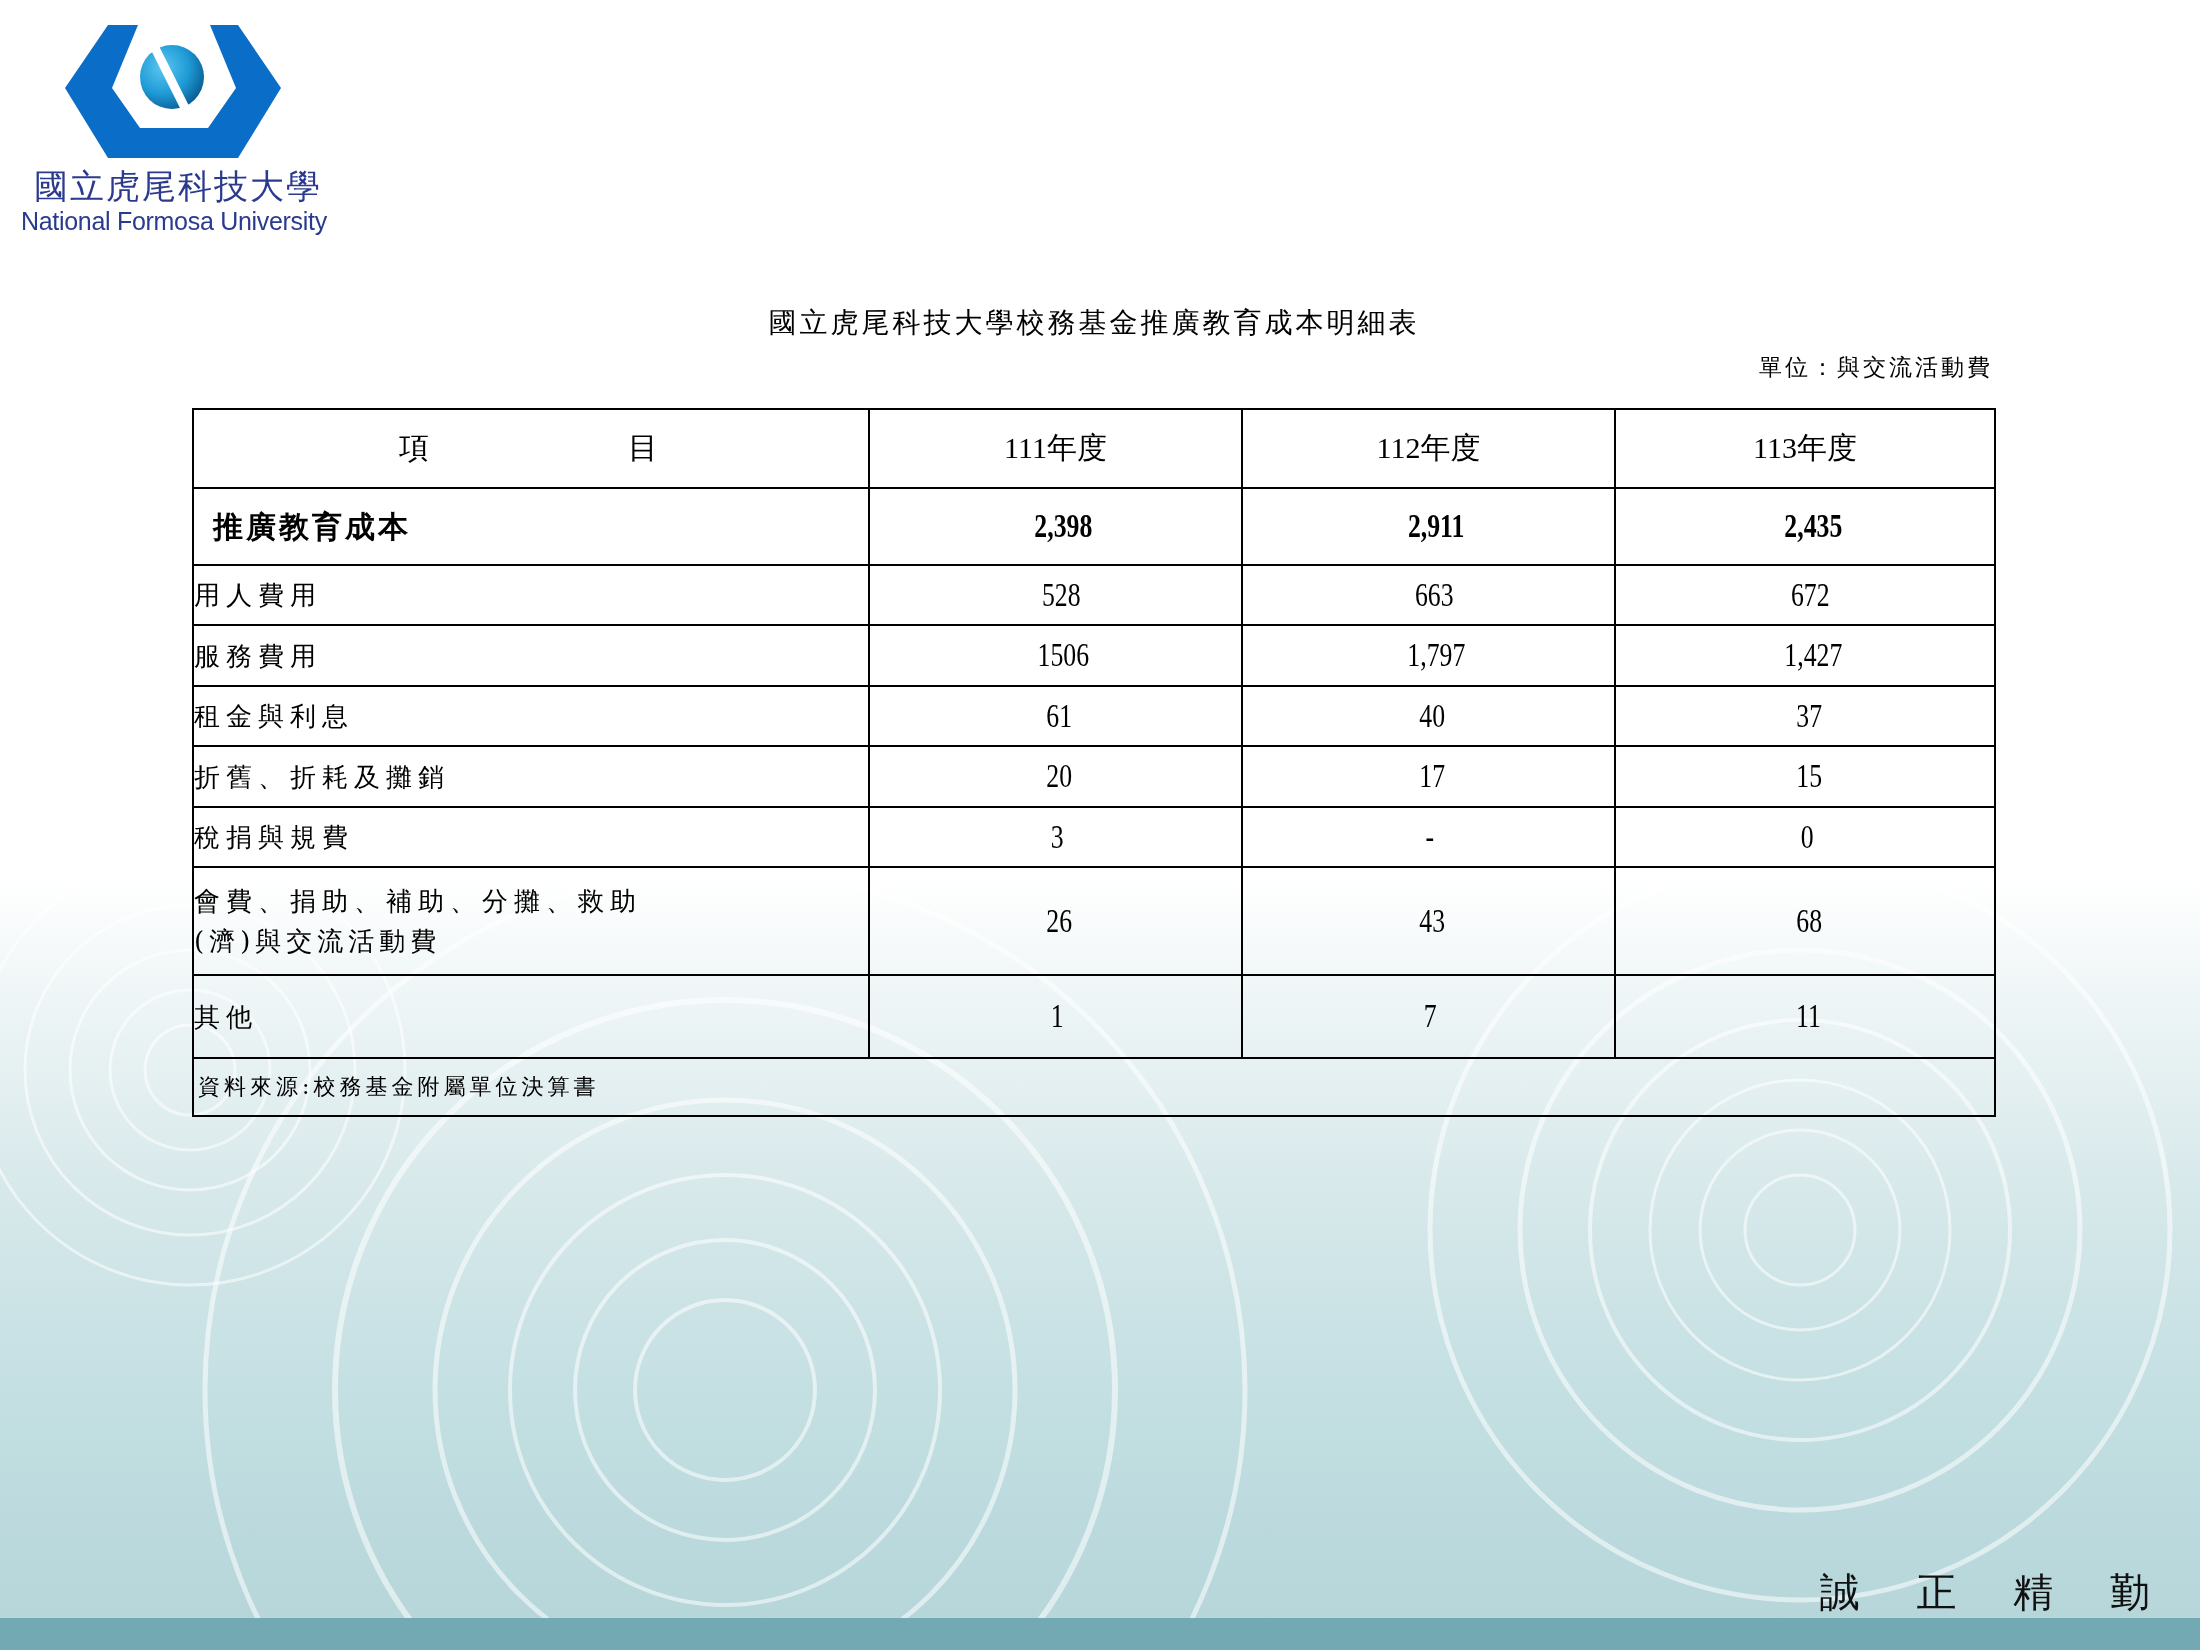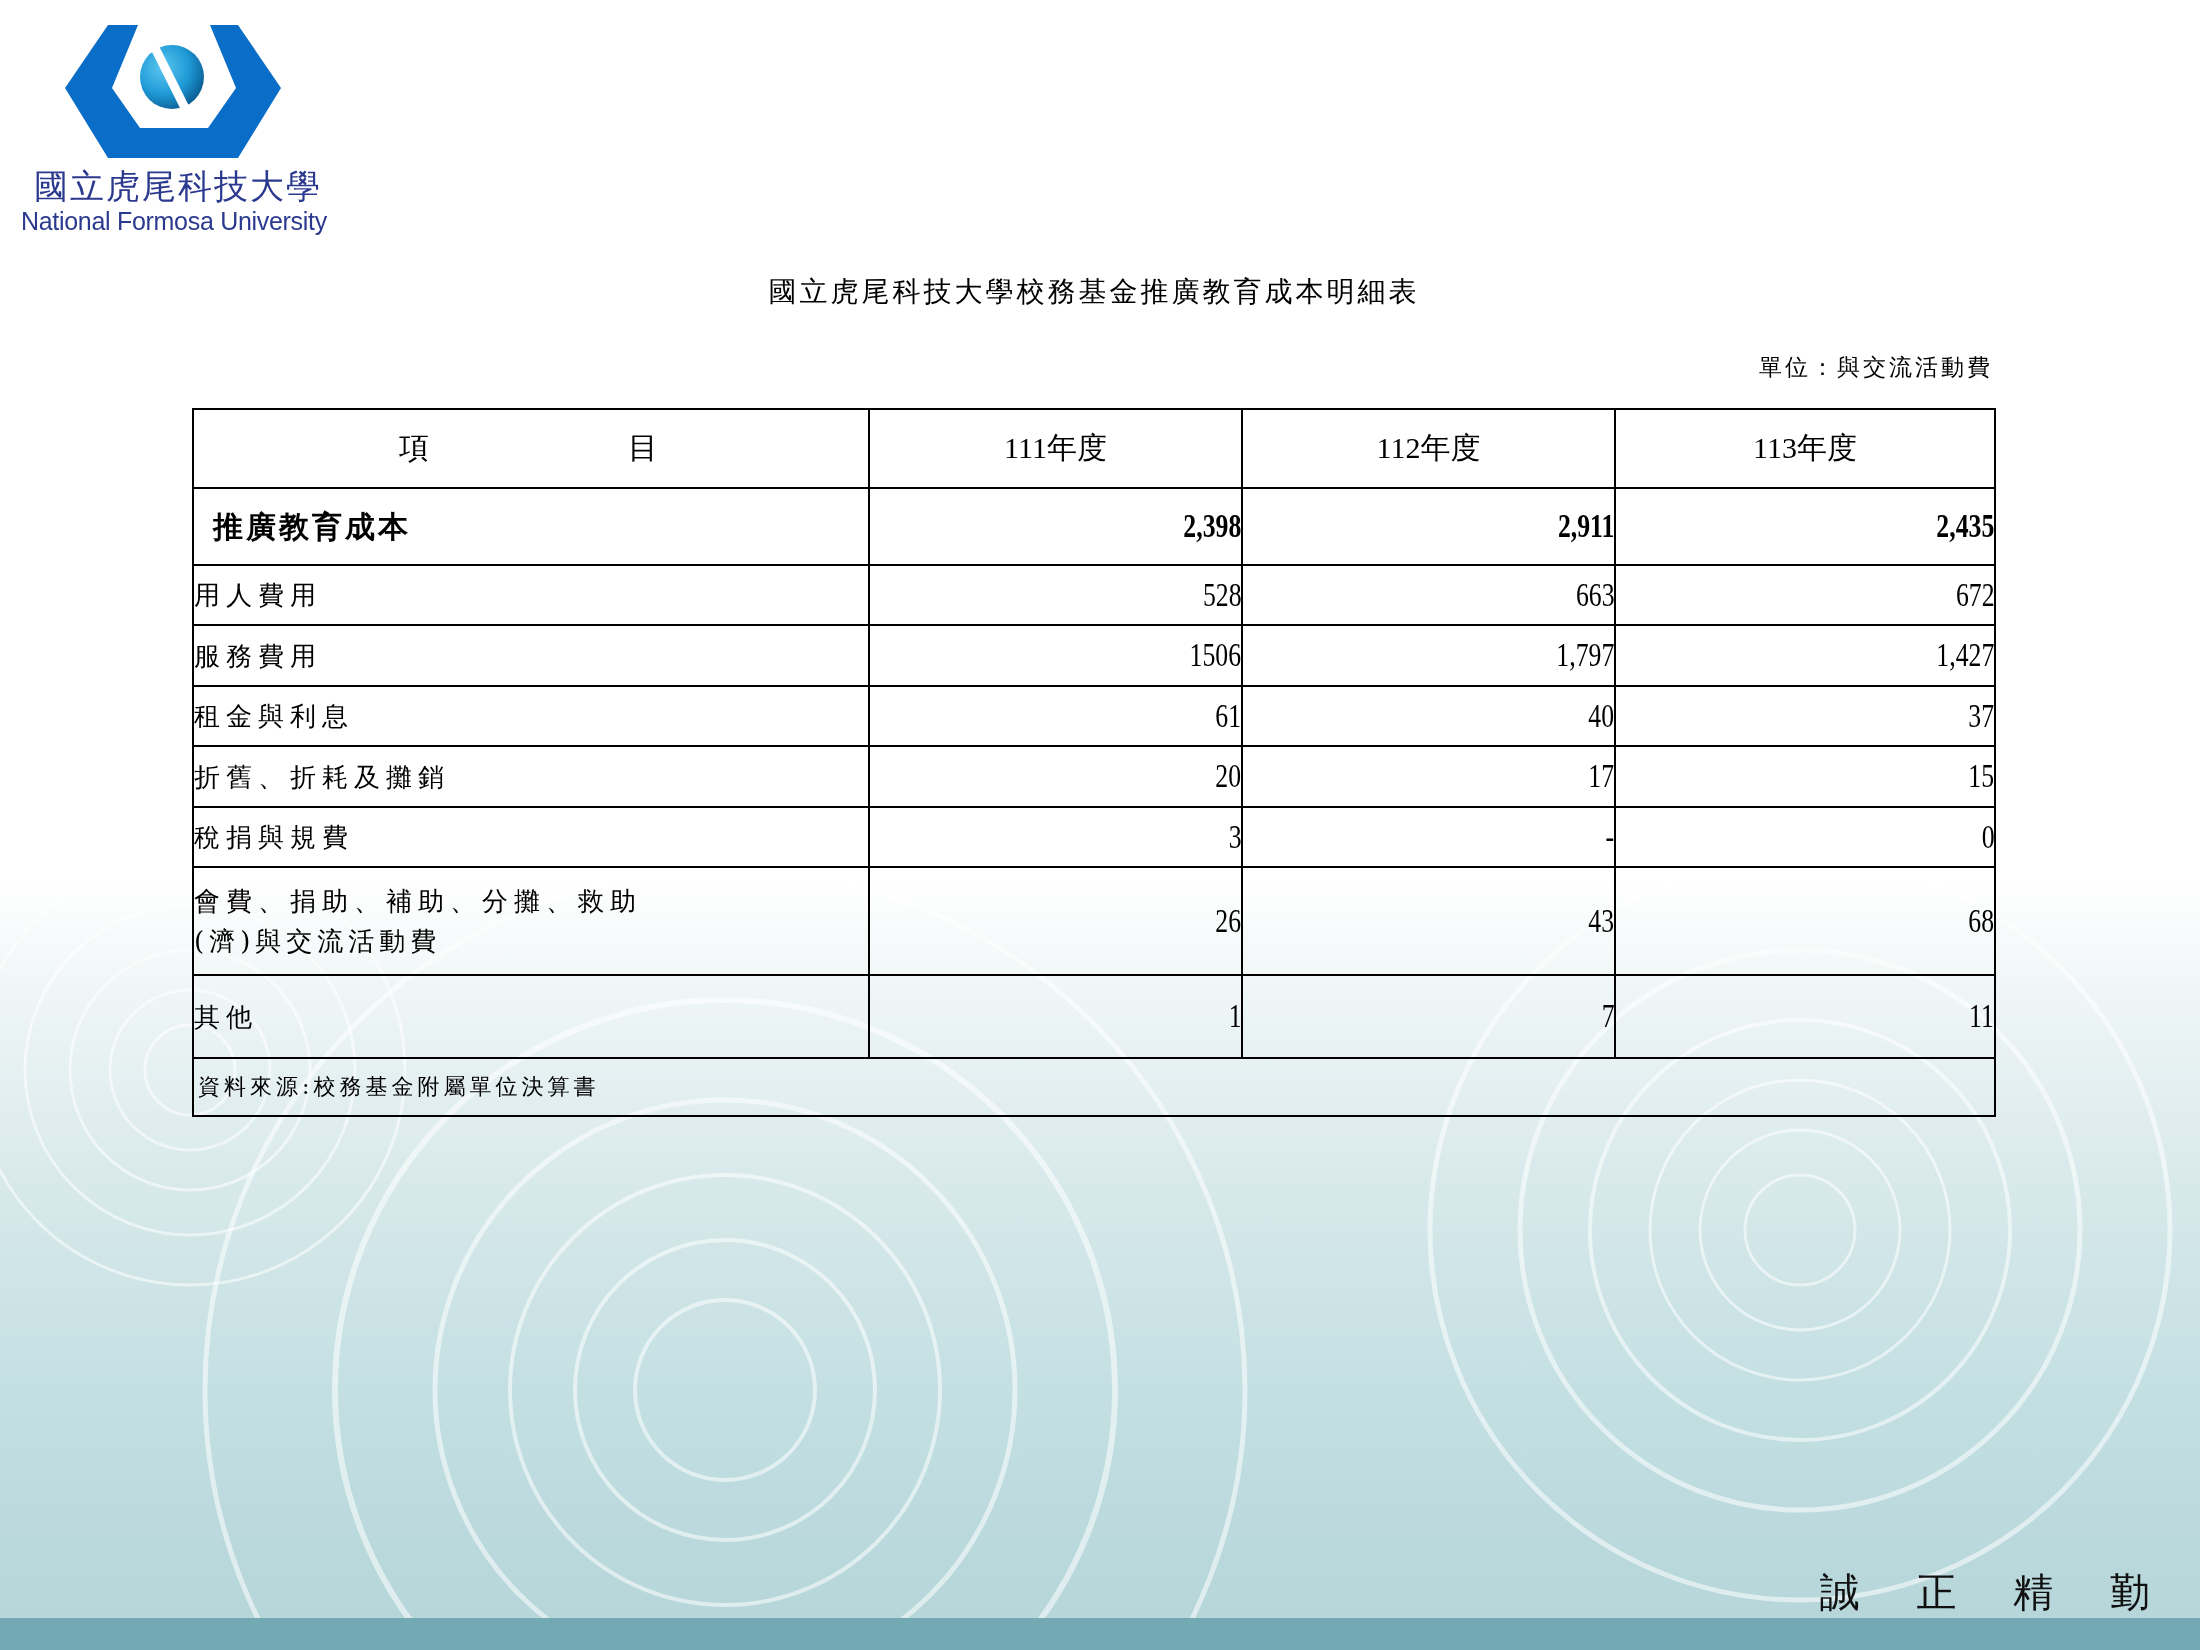--- a/index.html
+++ b/index.html
@@ -10,34 +10,34 @@
     background: linear-gradient(to bottom, #ffffff 0px, #ffffff 880px, #eef5f6 1000px, #d6e8ea 1200px, #c3dfe2 1400px, #b6d6da 1618px);
   }
   .deco { position:absolute; left:0; top:0; width:2200px; height:1650px; pointer-events:none; }
   .bottom-bar { position:absolute; left:0; top:1618px; width:2200px; height:32px; background:#72a9b3; }
   .motto { position:absolute; right:28px; top:1565px; font-size:40px; letter-spacing:22px; color:#111; font-family:"DejaVu Serif", serif; }
 
   .logo { position:absolute; left:60px; top:22px; width:226px; height:140px; }
   .uni-cn { position:absolute; left:34px; top:164px; font-size:34px; color:#2b3a8f; letter-spacing:2px; font-family:"DejaVu Serif", serif; }
   .uni-en { position:absolute; left:21px; top:207px; font-size:25px; color:#2b3a8f; font-family:Liberation Sans, sans-serif; letter-spacing:-0.3px; }
 
-  .doc-title { position:absolute; left:0; width:2200px; top:273px; text-align:center; font-size:28px; letter-spacing:3px; }
+  .doc-title { position:absolute; left:0; width:2200px; top:304px; text-align:center; font-size:28px; letter-spacing:3px; }
   .doc-title span { position:relative; left:-6px; }
   .unit { position:absolute; right:207px; top:352px; font-size:23px; letter-spacing:3px; }
 
   table.cost {
     position:absolute; left:192px; top:408px; width:1802px;
     border-collapse:collapse; table-layout:fixed; background:transparent;
   }
   table.cost td, table.cost th {
     border:2px solid #000; padding:0; font-weight:normal;
   }
   table.cost th { height:77px; font-size:30px; text-align:center; font-family:"Liberation Serif", serif; }
   .hdr-item { display:flex; justify-content:space-between; padding:0 210px 0 205px; }
-  .num { text-align:right; font-family:"Liberation Serif", serif; font-size:33px;border-radius:32px; }
+  .num { text-align:center; font-family:"Liberation Serif", serif; font-size:33px;border-radius:32px; }
   .num span { display:inline-block; transform:scaleX(0.78); transform-origin:right center; }
   .total .num { font-weight:bold; font-size:33px; }
   .total .label { font-weight:bold; font-size:30px; letter-spacing:3px; padding-left:19px; }
   .label { font-size:26px; letter-spacing:6px; padding-left:54px; line-height:40px; }
   .source-cell { font-size:22px; letter-spacing:4px; padding-left:4px !important; text-align:left; }
 </style>
 </head>
 <body>
 
 <svg class="deco" viewBox="0 0 2200 1650">

